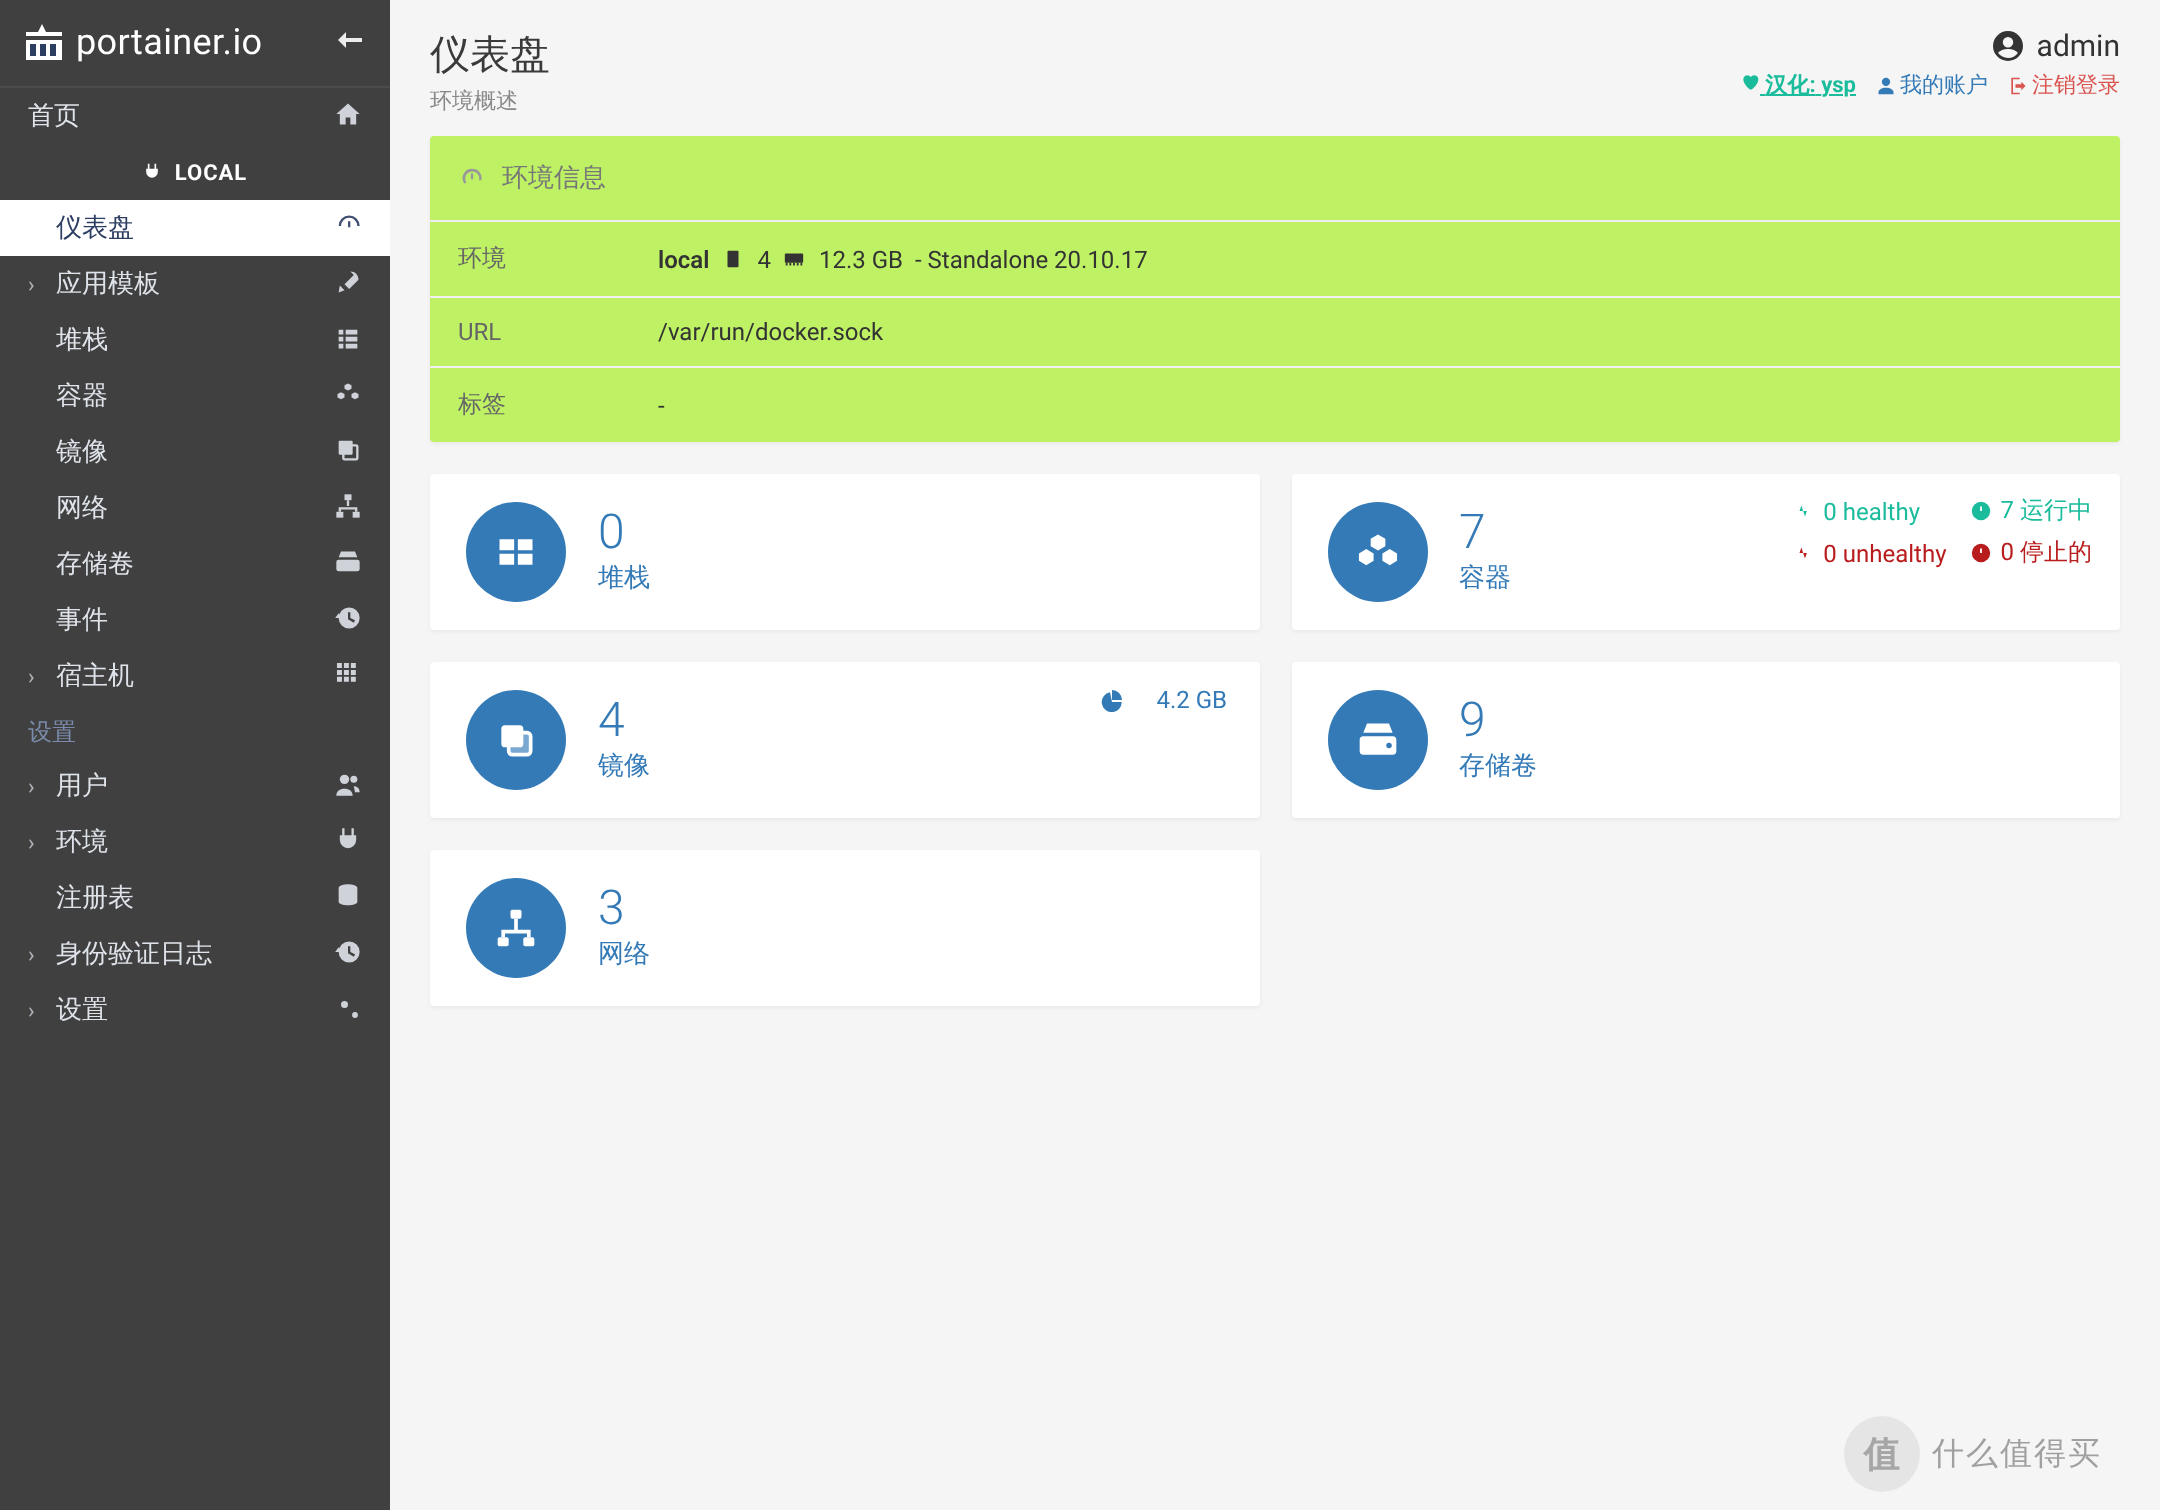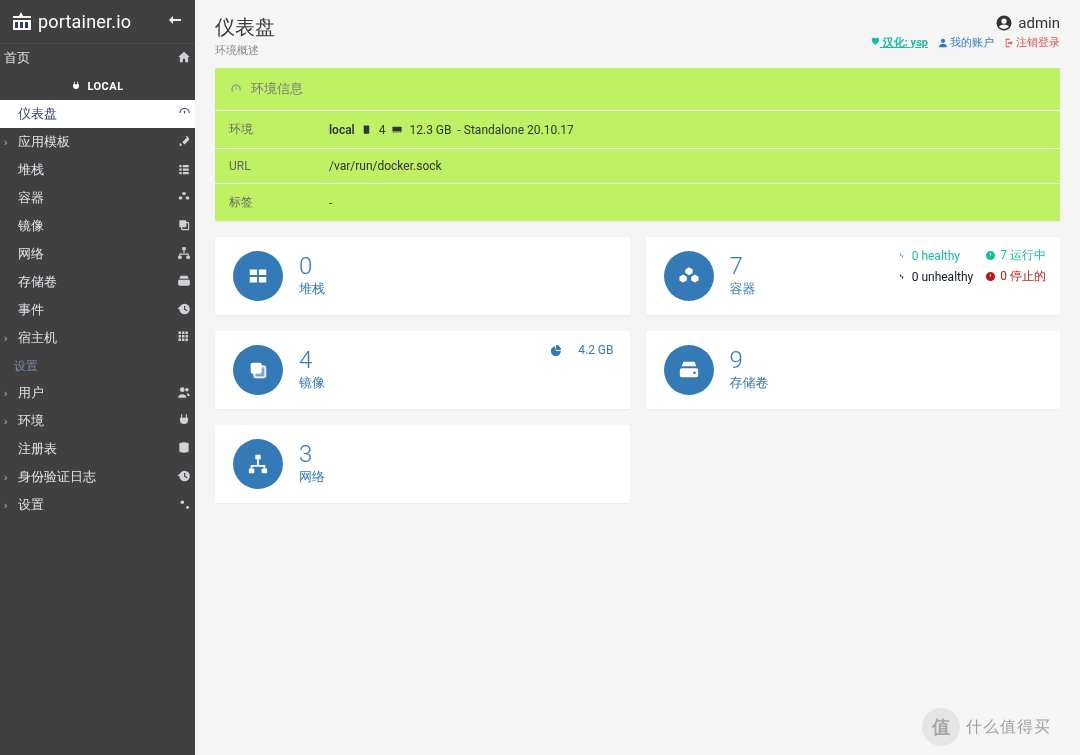--- a/index.html
+++ b/index.html
@@ -36,21 +36,21 @@
 .logo svg { width: 24px; height: 24px; }
 .logo-text { font-size: 18px; font-weight: 400; letter-spacing: .2px; }
 .sidebar-toggle { color: #fff; opacity: .9; }
 
 .nav { list-style: none; }
 .nav-item {
   display: flex;
   align-items: center;
   justify-content: space-between;
   height: 28px;
-  padding: 0 4px;
+  padding: 0 14px;
   cursor: pointer;
   color: #dfe3ea;
   font-size: 13px;
 }
 .nav-item.active { background: #fff; color: #2d3e63; }
 .nav-item .left { display: flex; align-items: center; gap: 8px; }
 .nav-item .chev { width: 6px; font-size: 11px; opacity: .7; }
 .nav-section {
   display: flex;
   align-items: center;
@@ -162,21 +162,21 @@
   right: 14px;
   top: 10px;
   display: grid;
   grid-template-columns: auto auto;
   column-gap: 12px;
   row-gap: 4px;
   font-size: 12px;
 }
 .badge { display: inline-flex; align-items: center; gap: 4px; }
 .c-green { color: #1abc9c; }
-.c-orange { color: #0f172a; }
+.c-orange { color: #b91c1c; }
 .c-red { color: #b91c1c; }
 
 
 .watermark {
   position: absolute;
   right: 8px;
   bottom: 8px;
   width: 150px;
   height: 40px;
   display: flex;

